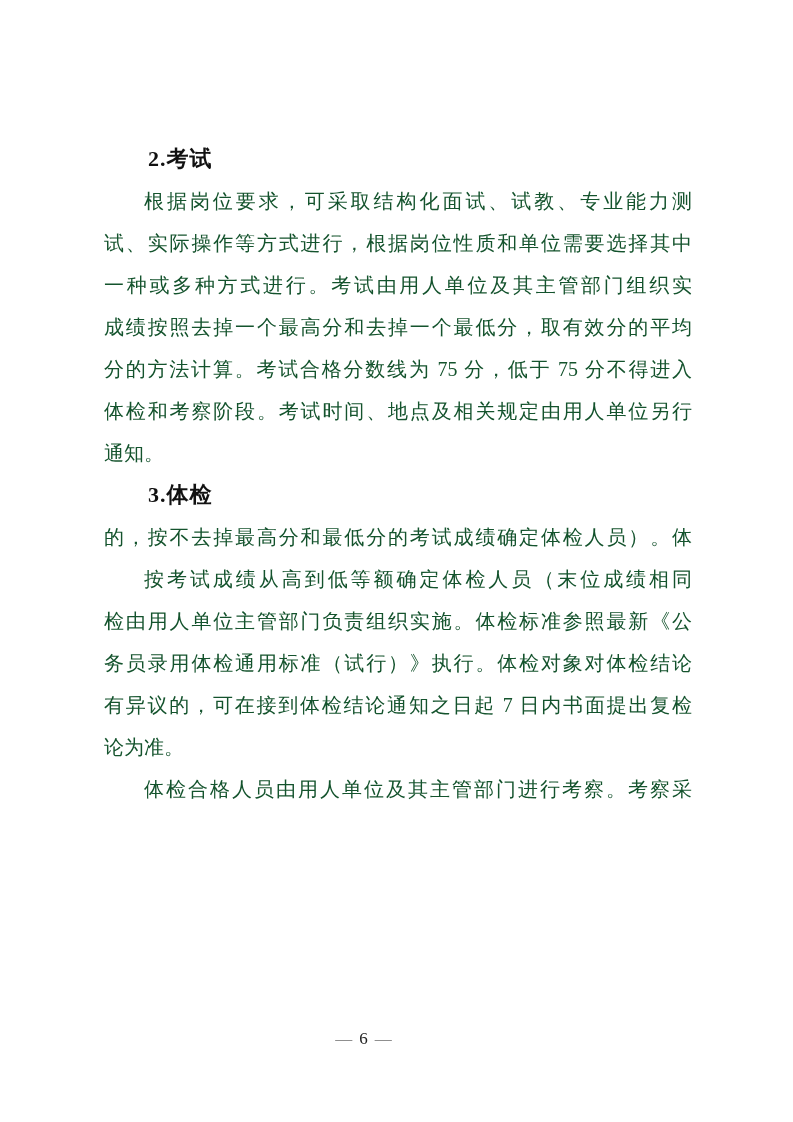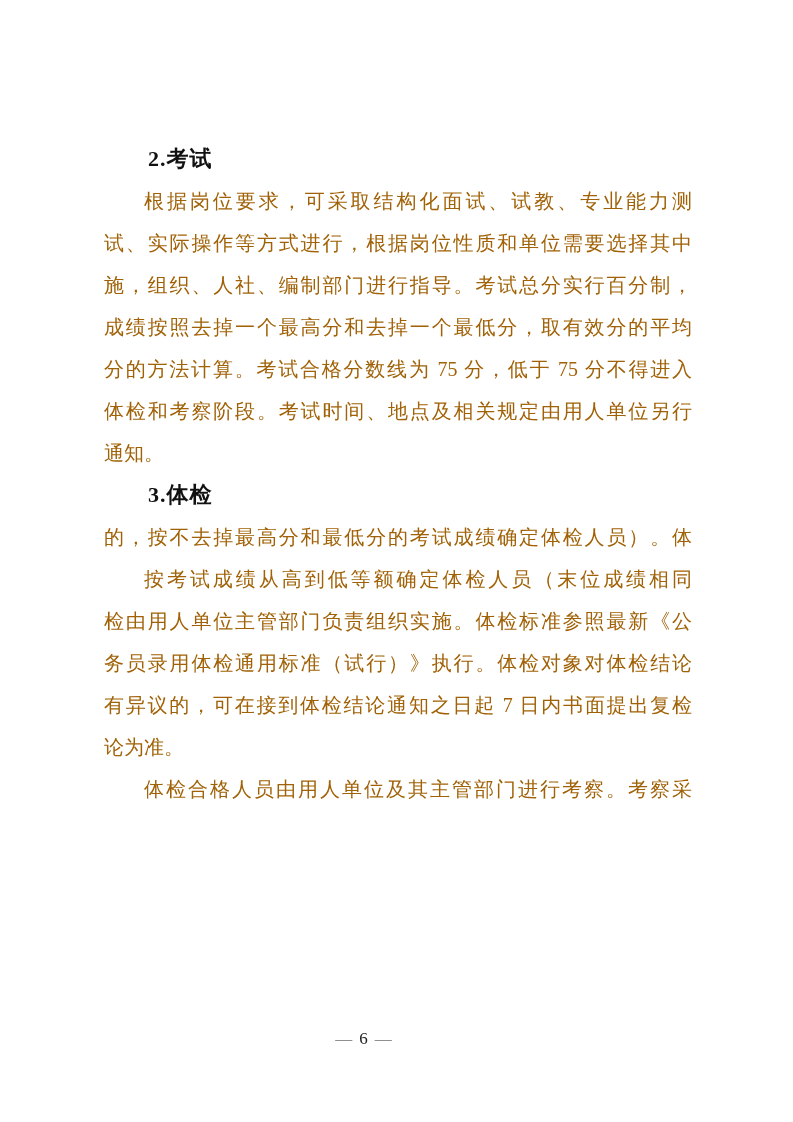--- a/index.html
+++ b/index.html
@@ -29,21 +29,21 @@
     text-indent: 2em;
     color: #111111;
     letter-spacing: 1px;
   }
   .line {
     font-size: 20px;
     line-height: 42px;
     text-align: justify;
     text-align-last: justify;
     text-justify: inter-character;
-    color: #a16207;
+    color: #14532d;
   }
   .line.first {
     text-indent: 2em;
   }
   .line.lastline {
     text-align-last: left;
   }
   .footer {
     position: absolute;
     top: 1026px;
@@ -63,21 +63,21 @@
   }
 </style>
 </head>
 <body>
 
 <div class="page">
   <div class="content">
       <div class="heading">2.考试</div>
       <div class="line first">根据岗位要求，可采取结构化面试、试教、专业能力测</div>
       <div class="line">试、实际操作等方式进行，根据岗位性质和单位需要选择其中</div>
-      <div class="line">施，组织、人社、编制部门进行指导。考试总分实行百分制，</div>
+      <div class="line">一种或多种方式进行。考试由用人单位及其主管部门组织实</div>
       <div class="line">成绩按照去掉一个最高分和去掉一个最低分，取有效分的平均</div>
       <div class="line">分的方法计算。考试合格分数线为 75 分，低于 75 分不得进入</div>
       <div class="line">体检和考察阶段。考试时间、地点及相关规定由用人单位另行</div>
       <div class="line lastline">通知。</div>
       <div class="heading">3.体检</div>
       <div class="line">的，按不去掉最高分和最低分的考试成绩确定体检人员）。体</div>
       <div class="line first">按考试成绩从高到低等额确定体检人员（末位成绩相同</div>
       <div class="line">检由用人单位主管部门负责组织实施。体检标准参照最新《公</div>
       <div class="line">务员录用体检通用标准（试行）》执行。体检对象对体检结论</div>
       <div class="line">有异议的，可在接到体检结论通知之日起 7 日内书面提出复检</div>

